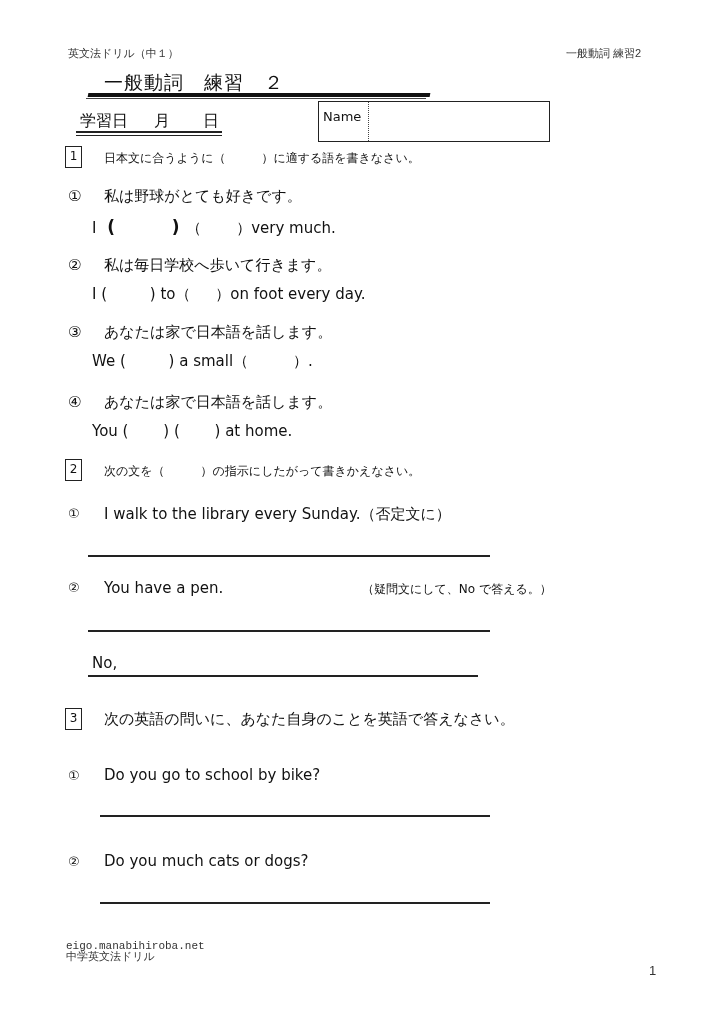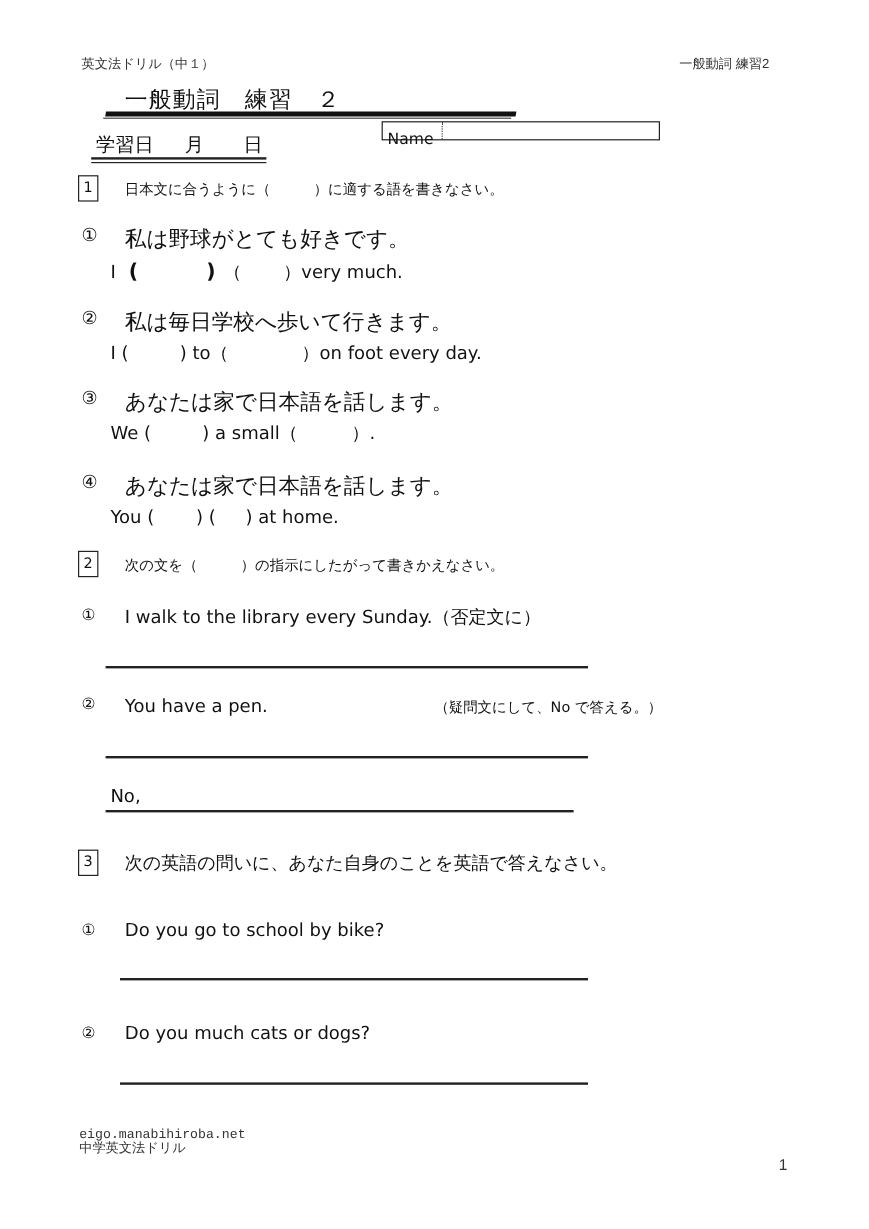--- a/index.html
+++ b/index.html
@@ -18,37 +18,37 @@
       background: #111; transform: skewX(-10deg);
     }
     .title-underline2 {
       position: absolute; left: 86px; top: 98px; width: 340px; height: 1px;
       background: #444;
     }
     .date-label { font-size: 16px; }
     .date-line1 { position: absolute; left: 76px; top: 131px; width: 146px; height: 2px; background: #222; }
     .date-line2 { position: absolute; left: 76px; top: 135px; width: 146px; height: 1px; background: #222; }
     .name-box {
-      position: absolute; left: 318px; top: 101px; width: 232px; height: 16px;
+      position: absolute; left: 318px; top: 101px; width: 232px; height: 41px;
       border: 1.5px solid #222; box-sizing: border-box;
     }
     .name-label { position: absolute; left: 4px; top: 7px; font-size: 13px; }
     .name-divider {
       position: absolute; left: 49px; top: 0; width: 0; height: 100%;
       border-left: 1px dotted #444;
     }
     .sec-box {
       position: absolute; width: 17px; height: 22px; border: 1.5px solid #222;
       box-sizing: border-box; font-size: 12px; text-align: center; line-height: 19px;
     }
     .sec-inst { font-size: 12px; }
     .sec-inst-lg { font-size: 15px; }
     .q-num { font-size: 15px; }
     .q-num-sm { font-size: 13px; }
-    .q-jp { font-size: 18px; text-align: right; }
+    .q-jp { font-size: 15px; text-align: right; }
     .q-en { font-size: 15px; }
     .bold-paren { font-weight: bold; font-size: 17px; }
     .ans-line { position: absolute; height: 1.5px; background: #222; }
     .note { font-size: 12px; }
   </style>
 </head>
 <body>
 
 <div class="abs hdr serif" style="left:68px; top:46px;">英文法ドリル（中１）</div>
 <div class="abs hdr serif" style="left:566px; top:46px;">一般動詞 練習2</div>
@@ -79,37 +79,37 @@
   <span class="bold-paren" style="margin-left:52px;">)</span>
   <span style="margin-left:2px;">（</span>
   <span style="margin-left:30px;">）very much.</span>
 </div>
 
 <div class="abs q-num" style="left:68px; top:256px;">②</div>
 <div class="abs q-jp" style="left:104px; top:256px;">私は毎日学校へ歩いて行きます。</div>
 <div class="abs q-en" style="left:92px; top:285px;">
   <span>I (</span>
   <span style="margin-left:38px;">) to（</span>
-  <span style="margin-left:56px;">）on foot every day.</span>
+  <span style="margin-left:20px;">）on foot every day.</span>
 </div>
 
 <div class="abs q-num" style="left:68px; top:323px;">③</div>
 <div class="abs q-jp" style="left:104px; top:323px;">あなたは家で日本語を話します。</div>
 <div class="abs q-en" style="left:92px; top:352px;">
   <span>We (</span>
   <span style="margin-left:38px;">) a small（</span>
   <span style="margin-left:40px;">）.</span>
 </div>
 
 <div class="abs q-num" style="left:68px; top:393px;">④</div>
 <div class="abs q-jp" style="left:104px; top:393px;">あなたは家で日本語を話します。</div>
 <div class="abs q-en" style="left:92px; top:422px;">
   <span>You (</span>
   <span style="margin-left:30px;">) (</span>
-  <span style="margin-left:20px;">) at home.</span>
+  <span style="margin-left:30px;">) at home.</span>
 </div>
 
 <div class="sec-box" style="left:65px; top:459px;">2</div>
 <div class="abs sec-inst" style="left:104px; top:463px;">次の文を（　　　）の指示にしたがって書きかえなさい。</div>
 
 <div class="abs q-num-sm" style="left:68px; top:506px;">①</div>
 <div class="abs q-en" style="left:104px; top:505px;">
   <span>I walk to the library every Sunday.</span><span>（否定文に）</span>
 </div>
 <div class="ans-line" style="left:88px; top:555px; width:402px;"></div>

